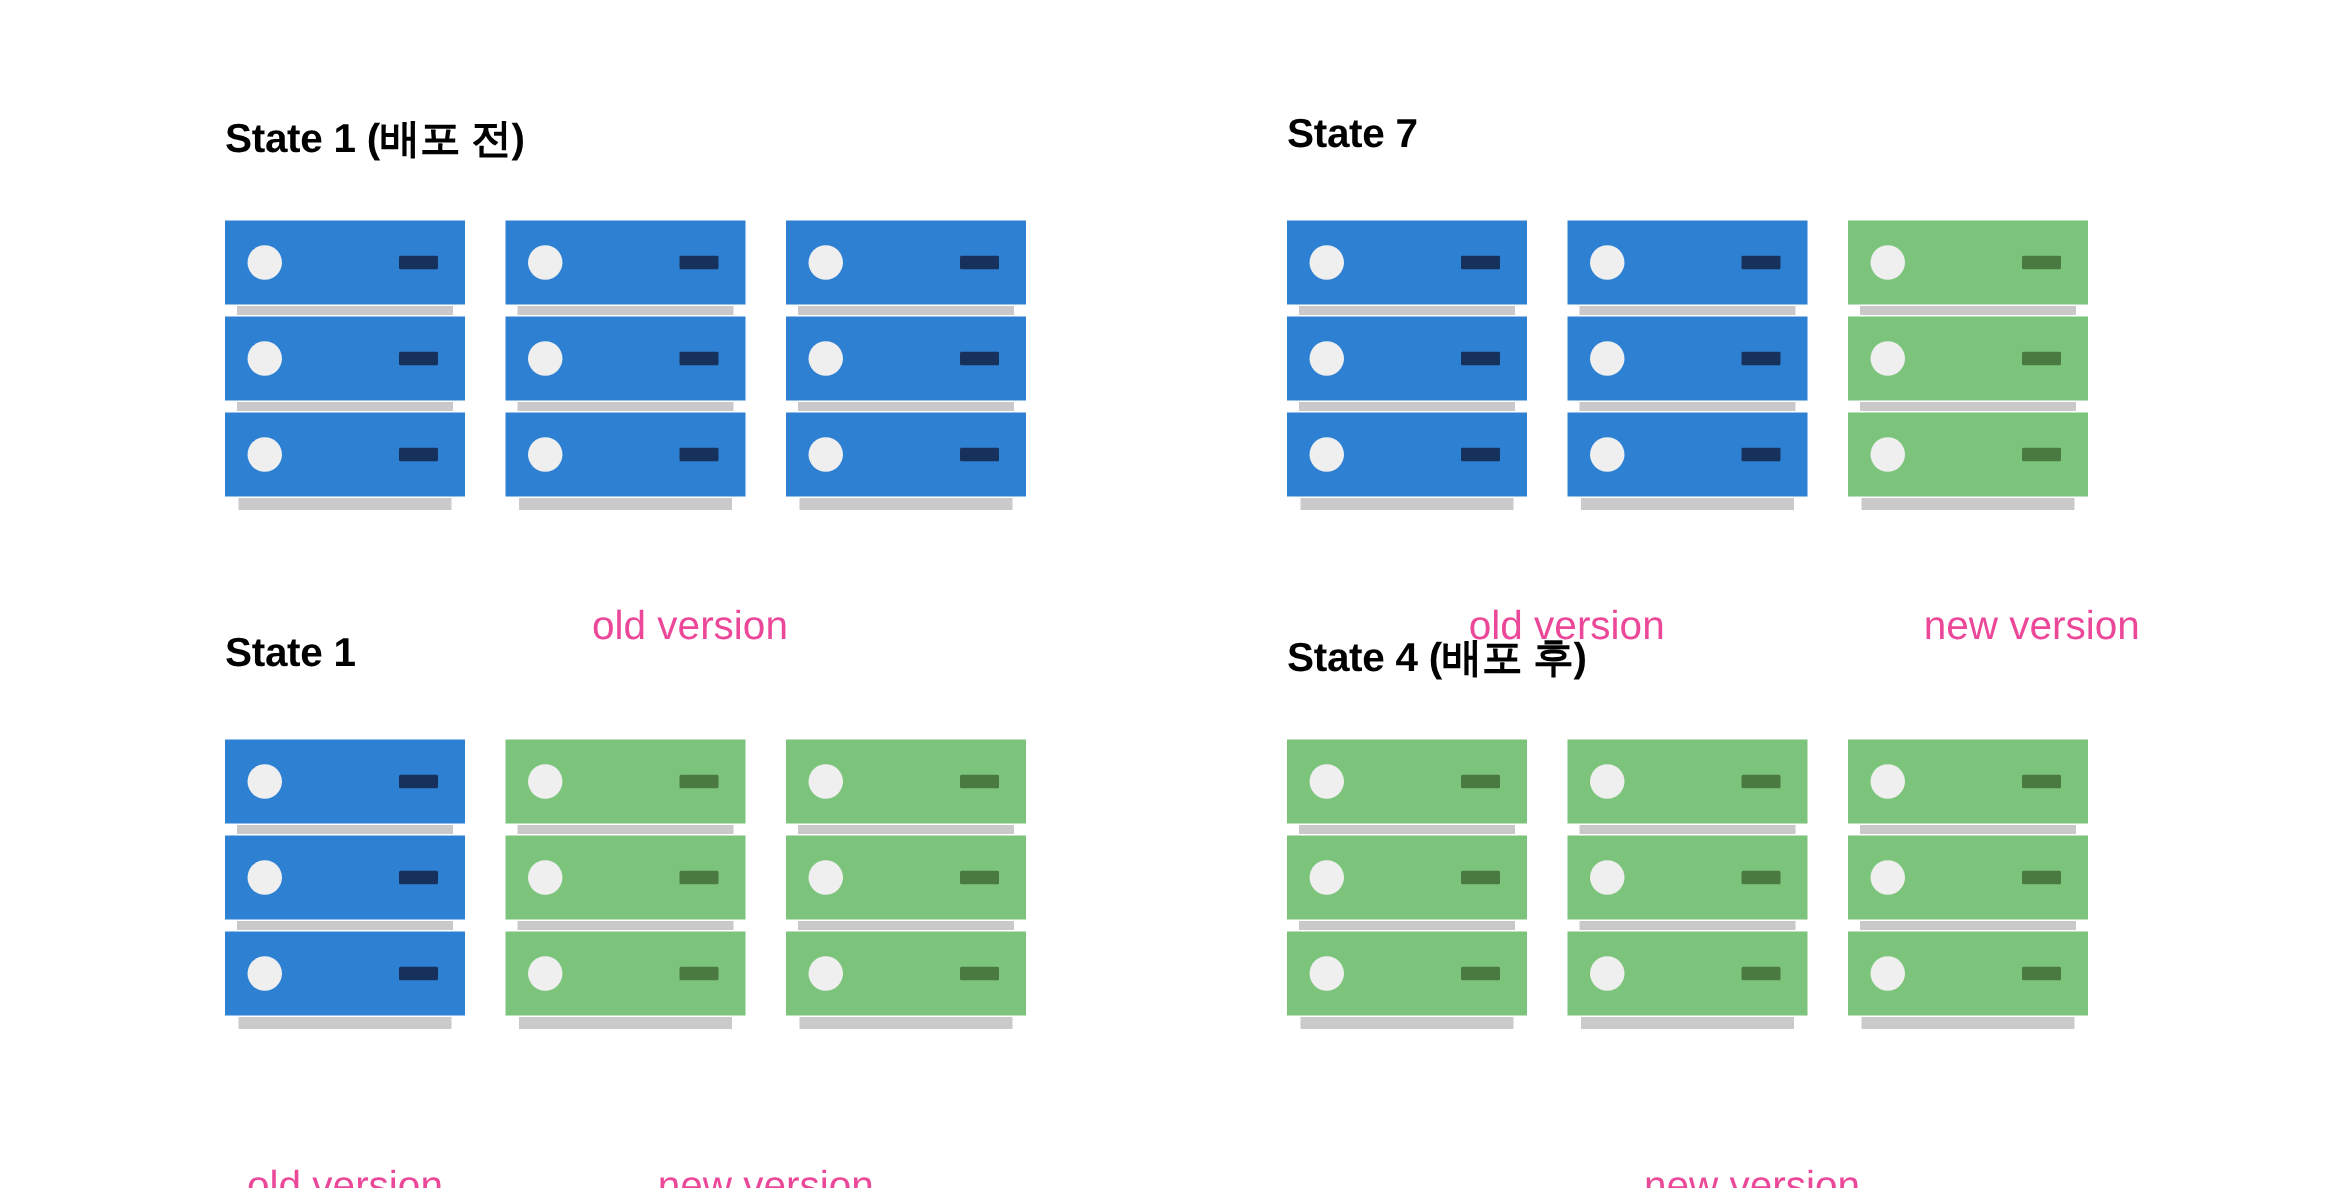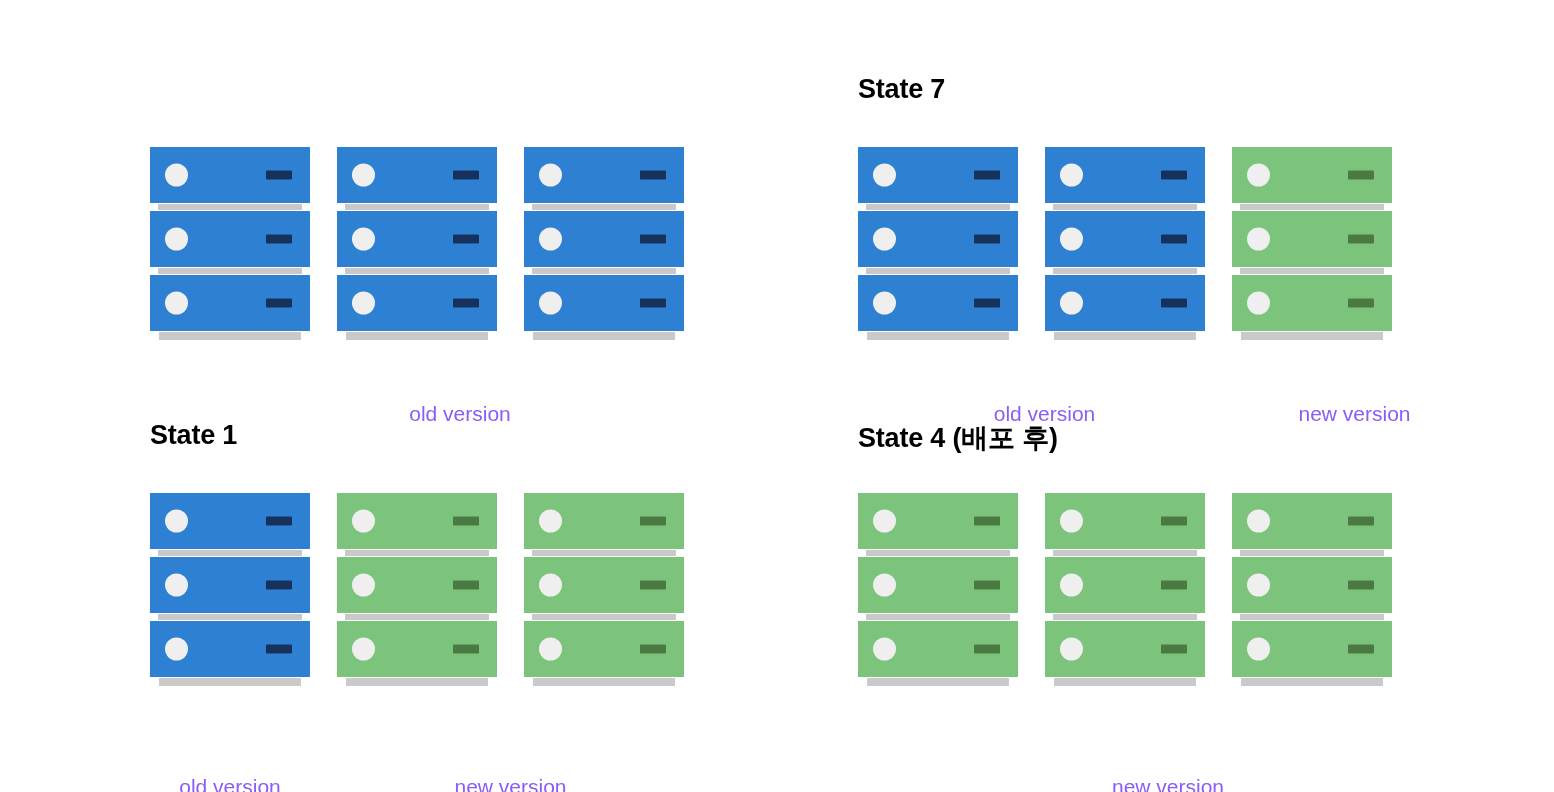--- a/index.html
+++ b/index.html
@@ -114,22 +114,22 @@
     left: 9px;
     right: 9px;
     top: 1px;
     height: 8px;
     background: #CACACA;
   }
 
   
   .caption {
     position: absolute;
-    font-size: 21px;
-    color: #8b5cf6;
+    font-size: 27px;
+    color: #ec4899;
     white-space: nowrap;
   }
 
   
   #caption-s1-old { left: 0; top: 328px; width: 620px; text-align: center; }
 
   
   #caption-s2-old { left: 0;   top: 328px; width: 373px; text-align: center; }
   #caption-s2-new { left: 373px; top: 328px; width: 247px; text-align: center; }
 
@@ -139,20 +139,21 @@
 
   
   #caption-s4-new { left: 0; top: 355px; width: 620px; text-align: center; }
 </style>
 </head>
 <body>
 
 <div class="canvas">
 
   <div class="panel" id="panel-state-1">
+    <div class="panel-title">State 1 (배포 전)</div>
 
     <div class="stack-row">
 
       <div class="server-stack">
         <div class="server-unit blue">
           <span class="server-led"></span>
           <span class="server-dash"></span>
         </div>
         <div class="server-gap"></div>
         <div class="server-unit blue">

